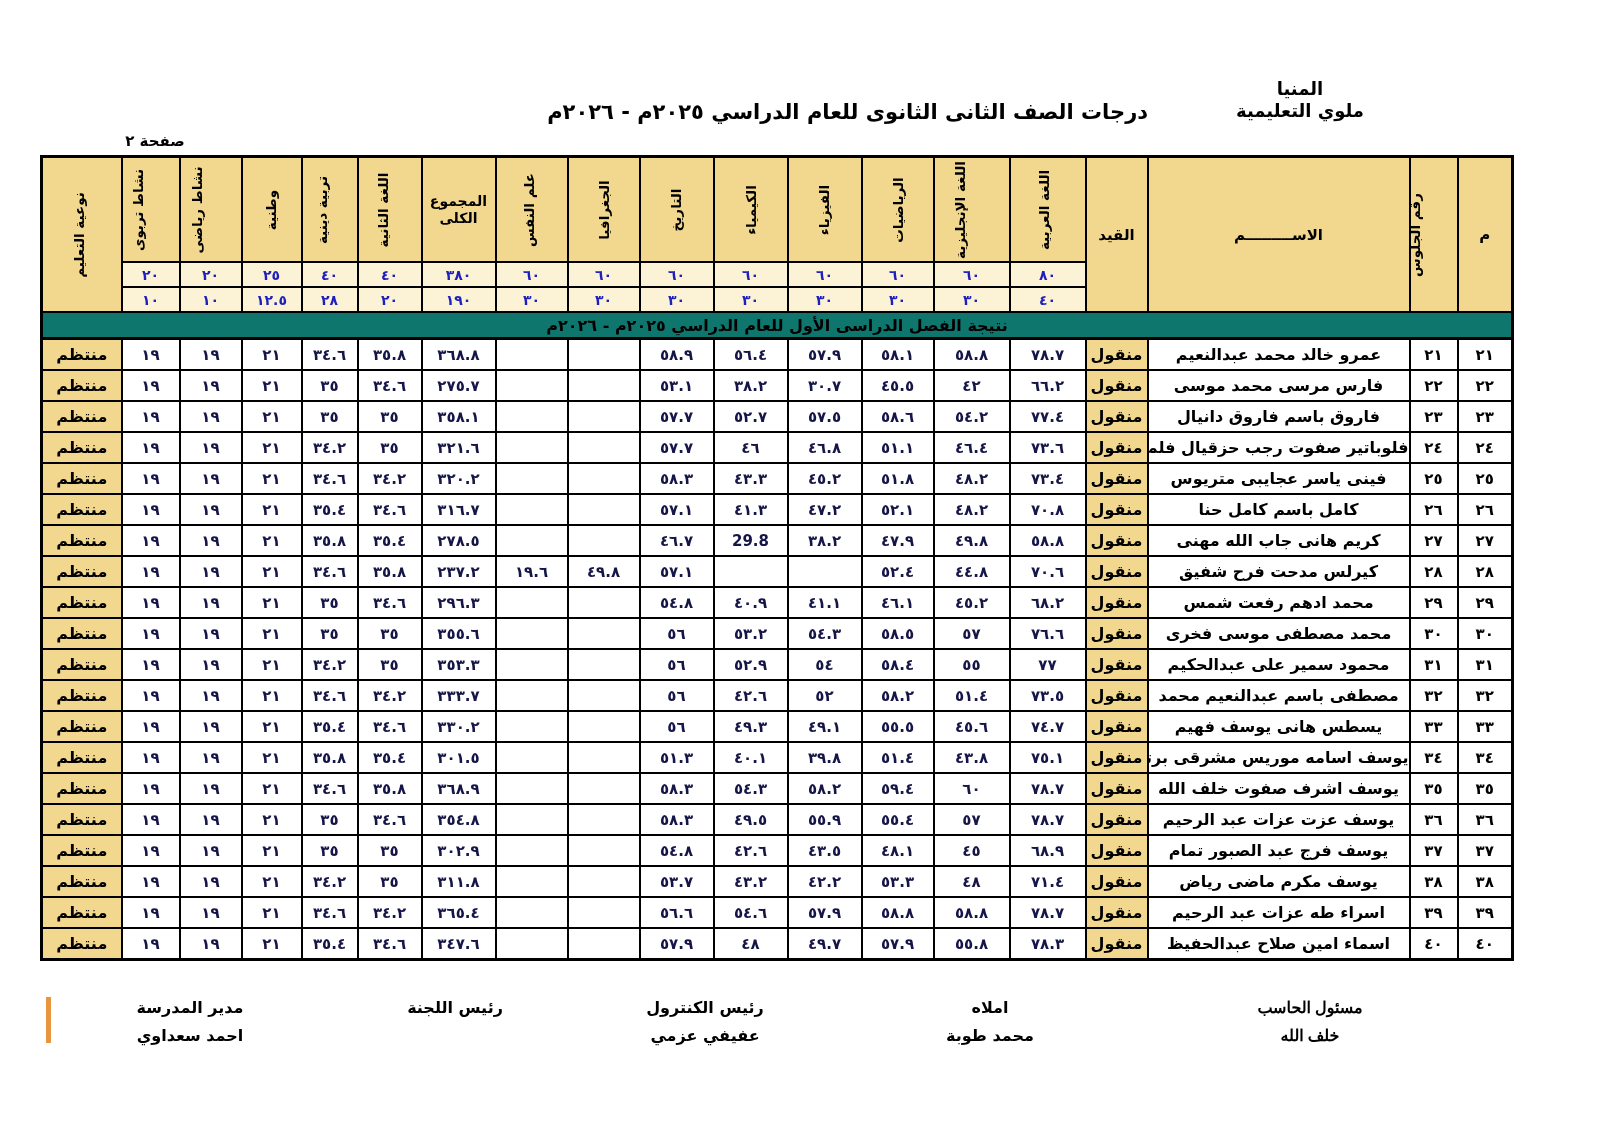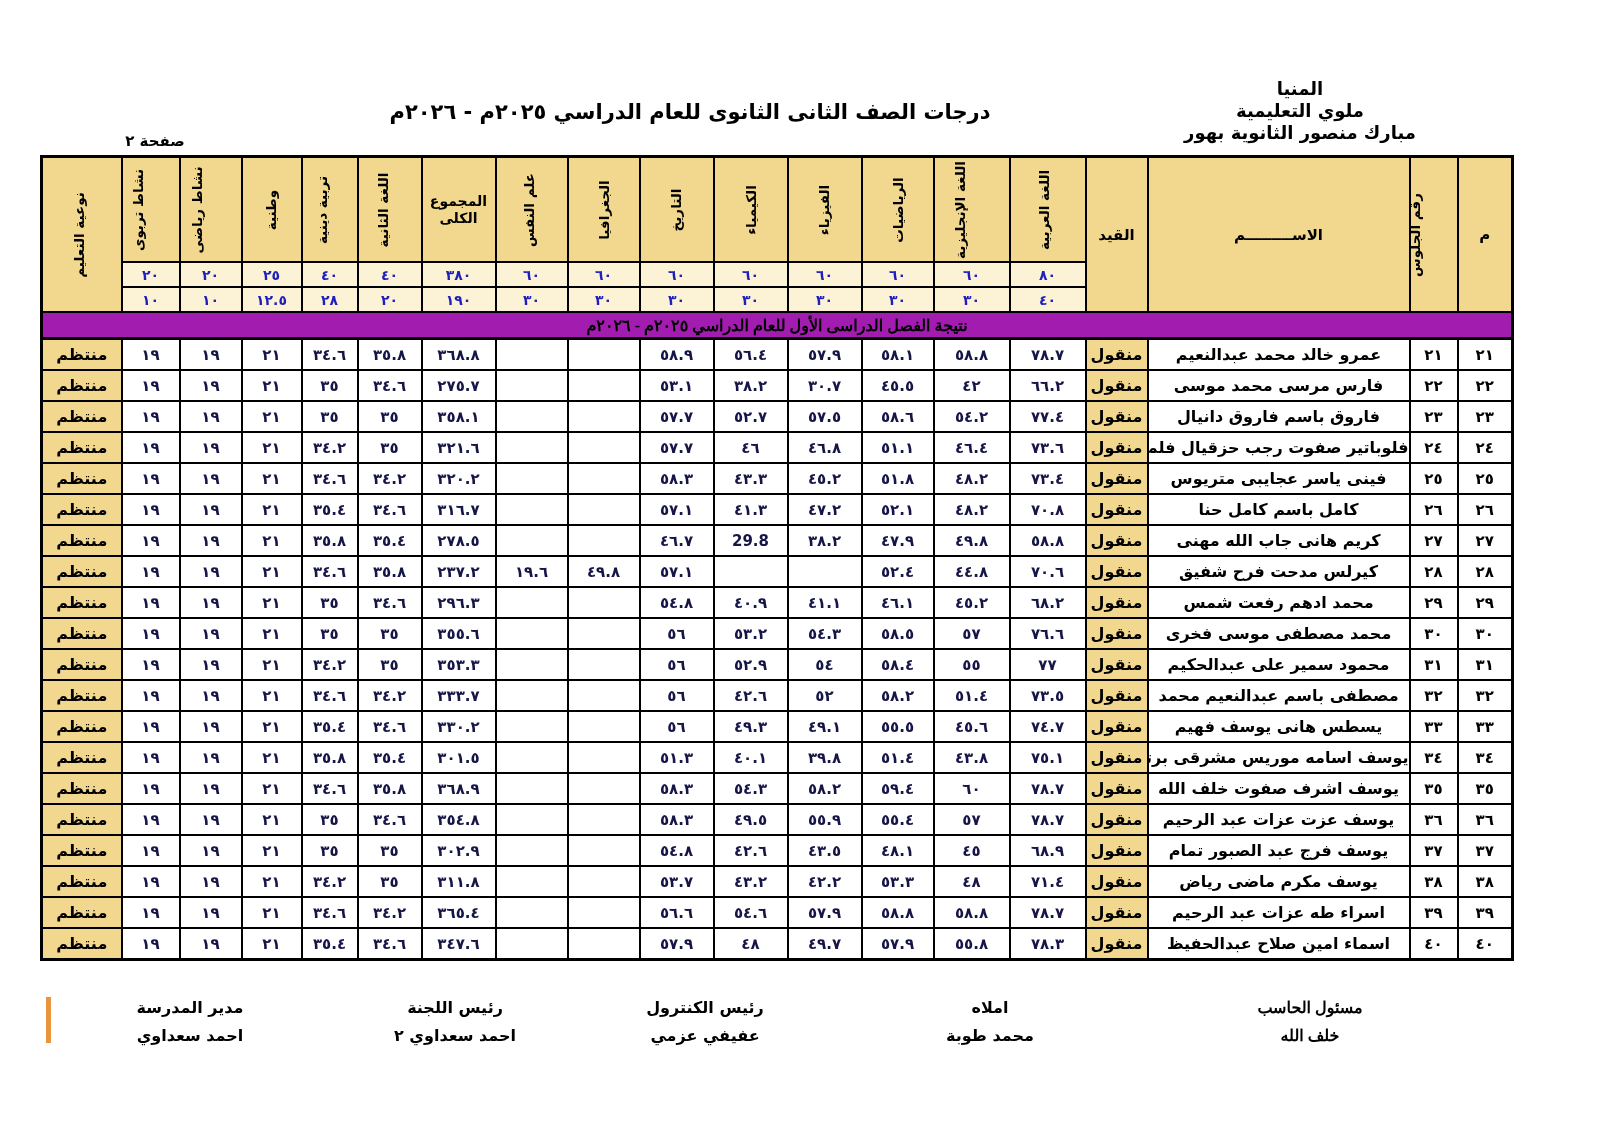--- a/index.html
+++ b/index.html
@@ -5,36 +5,36 @@
   :root{
     --tan:#f2d88e; --light:#fcf3d6; --blue:#1f1fbe; --ink:#151547; --orange:#e8953e;
   }
   html,body{margin:0;padding:0;}
   body{
     width:1600px;height:1130px;background:#ffffff;position:relative;
     font-family:"DejaVu Sans",sans-serif;font-weight:bold;color:#000;overflow:hidden;
   }
   .region-block{position:absolute;top:78px;left:1100px;width:400px;text-align:center;
     font-size:18px;line-height:22px;}
-  .doc-title{position:absolute;top:100px;left:240px;width:900px;text-align:center;font-size:21px;}
+  .doc-title{position:absolute;top:100px;left:248px;width:900px;text-align:right;font-size:21px;}
   .page-label{position:absolute;top:132px;left:95px;width:120px;text-align:center;font-size:15px;}
 
   table.grades{
     position:absolute;left:40px;top:155px;width:1471px;
     border-collapse:collapse;table-layout:fixed;border:3px solid #000;
   }
   table.grades td,table.grades th{
     border:2px solid #000;padding:0;text-align:center;vertical-align:middle;overflow:hidden;
   }
   thead th{background:var(--tan);font-size:15px;}
   thead th.hdr-main{height:103px;}
   th .vert{display:inline-block;transform:rotate(-90deg);white-space:nowrap;font-size:13.5px;}
   th.wrap2{font-size:14px;line-height:17px;}
   td.maxcell{background:var(--light);color:var(--blue);font-size:14px;height:23px;}
-  tr.subtitle-row td{background:#a21caf;font-size:16px;height:24px;border-bottom:3px solid #000;font-family:Liberation Serif, serif;}
+  tr.subtitle-row td{background:#0f766e;font-size:16px;height:24px;border-bottom:3px solid #000;}
   tbody td{height:29px;background:#fff;}
   tbody td.num{font-size:15px;color:var(--ink);}
   tbody td.no-cell{font-size:15px;color:#000;}
   tbody td.name-cell{font-size:16px;white-space:nowrap;}
   tbody td.badge{background:var(--tan);font-size:16px;}
   tbody td.type-cell{background:var(--tan);font-size:16px;}
 
   .signatures{position:absolute;top:995px;left:0;width:1600px;height:70px;font-size:16px;}
   .sig{position:absolute;text-align:center;}
   .sig .sig-title{display:block;line-height:26px;}
@@ -45,21 +45,20 @@
   .sig-3{left:330px;width:250px;text-align:center;}
   .sig-4{left:60px;width:260px;}
   .orange-bar{position:absolute;left:46px;top:997px;width:5px;height:46px;background:var(--orange);}
 </style>
 </head>
 <body>
 
 <div class="region-block">
   <div>المنيا</div>
   <div>ملوي التعليمية</div>
-  <div>مبارك منصور الثانوية بهور</div>
 </div>
 
 <div class="doc-title">درجات الصف الثانى الثانوى للعام الدراسي ٢٠٢٥م - ٢٠٢٦م</div>
 <div class="page-label">صفحة ٢</div>
 
 <table class="grades">
   <colgroup>
       <col style="width: 55px;">
       <col style="width: 48px;">
       <col style="width: 262px;">
@@ -570,20 +569,19 @@
     <div class="sig sig-1">
       <span class="sig-title">املاه</span>
       <span class="sig-name">محمد طوبة</span>
     </div>
     <div class="sig sig-2">
       <span class="sig-title">رئيس الكنترول</span>
       <span class="sig-name">عفيفي عزمي</span>
     </div>
     <div class="sig sig-3">
       <span class="sig-title">رئيس اللجنة</span>
-      <span class="sig-name">احمد سعداوي ٢</span>
     </div>
     <div class="sig sig-4">
       <span class="sig-title">مدير المدرسة</span>
       <span class="sig-name">احمد سعداوي</span>
     </div>
   </div>
 <div class="orange-bar"></div>
 
 </body></html>

